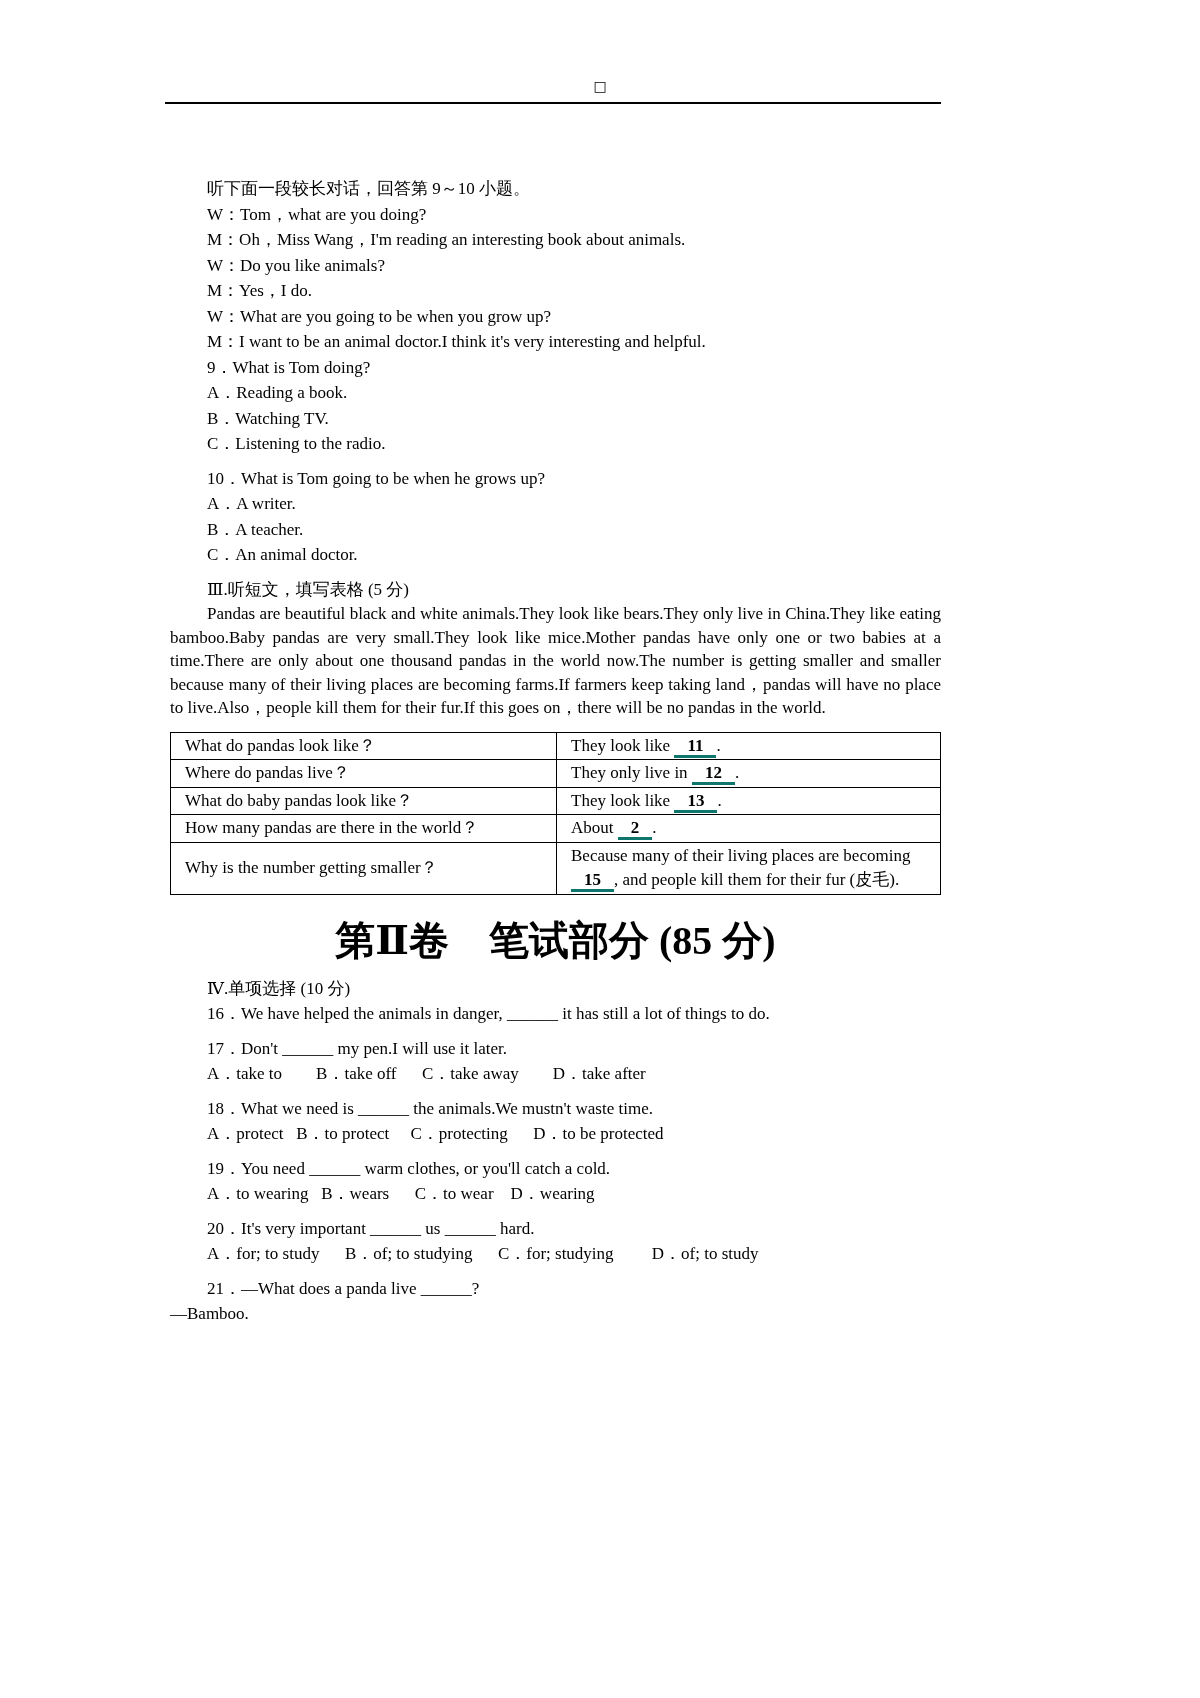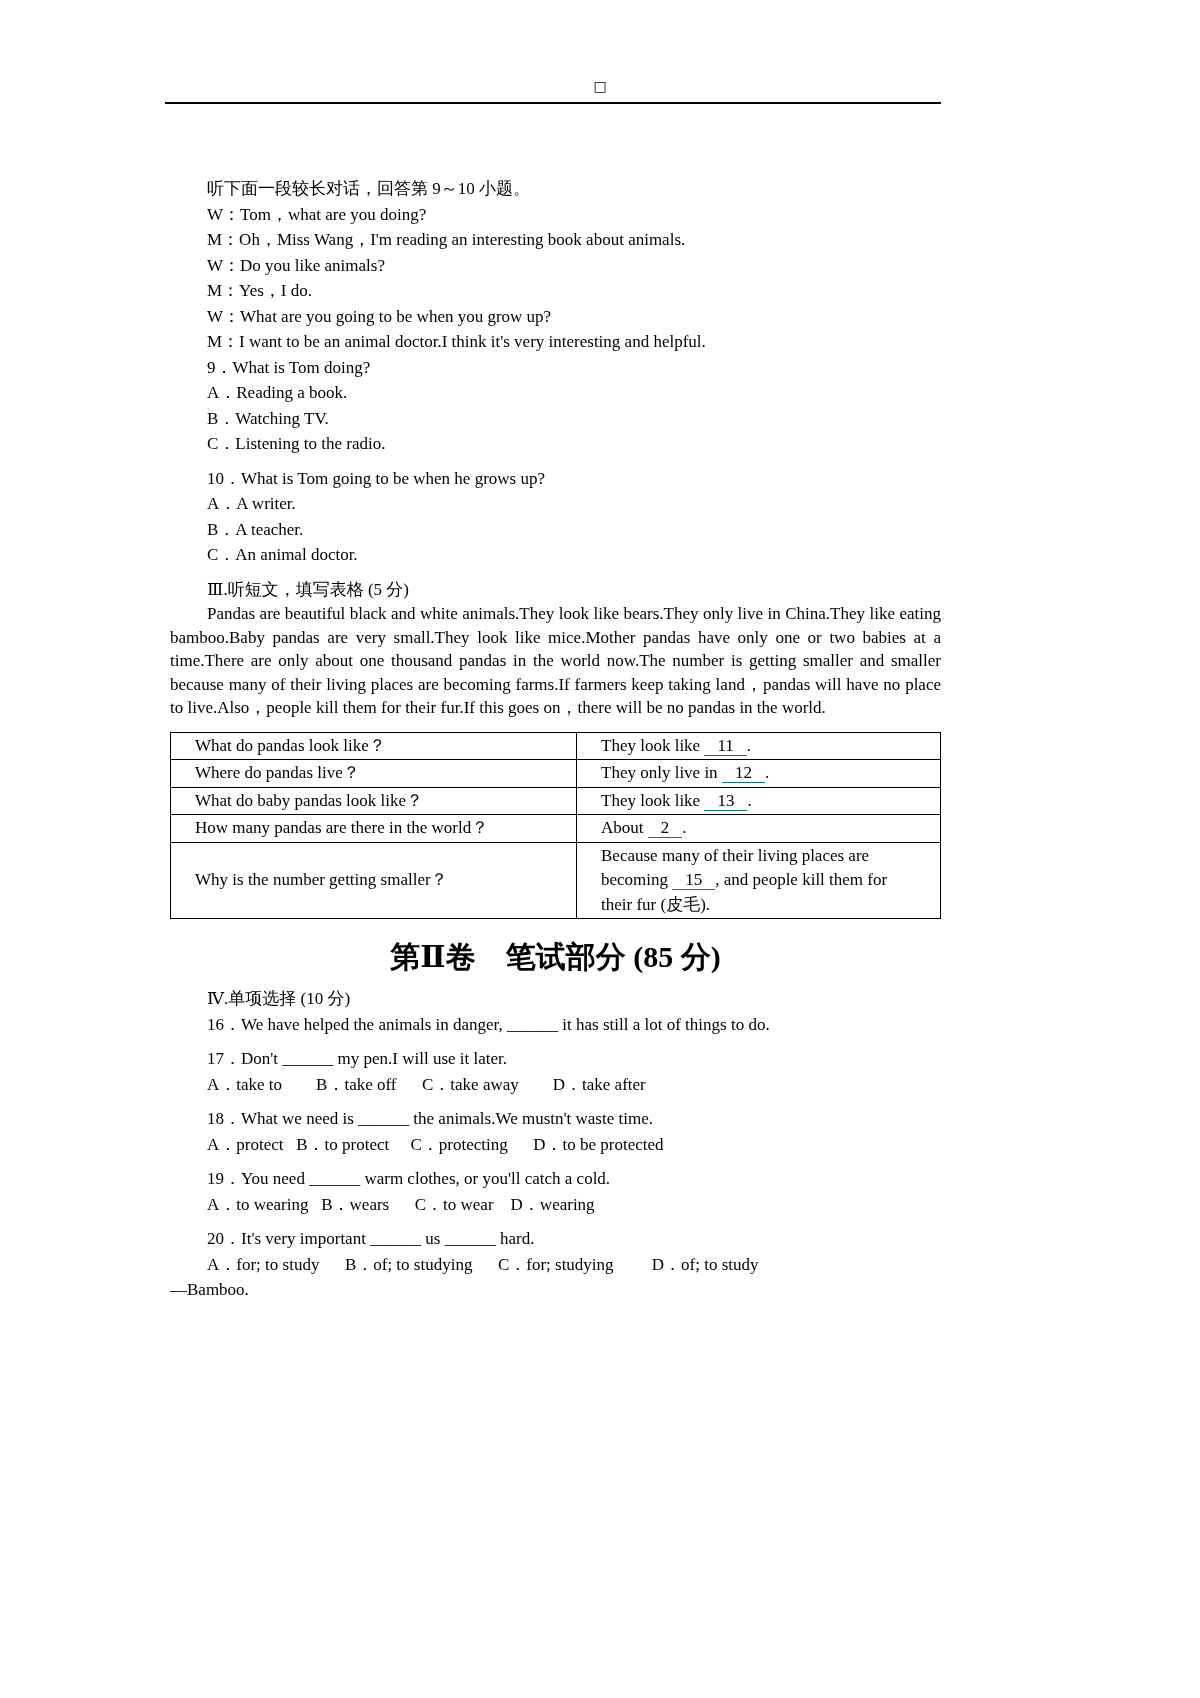--- a/index.html
+++ b/index.html
@@ -37,33 +37,34 @@
     line-height:23.5px;
   }
   table.panda-table{
     border-collapse:collapse;
     width:771px;
     margin-top:12px;
     table-layout:fixed;
   }
   table.panda-table td{
     border:1.5px solid #000;
-    padding:1px 24px;
+    padding:1px 14px;
     line-height:24.5px;
     vertical-align:middle;
   }
   td.qcol{width:357px;}
   .blank{
     display:inline-block;
-    border-bottom:1px solid #0f766e;
+    border-bottom:3px solid #0f766e;
     padding:0 13px;
     line-height:19px;
+    font-weight:bold;
   }
   .part2-title{
-    font-size:30px;
+    font-size:40px;
     font-weight:bold;
     text-align:center;
     margin:18px 0 8px 0;
   }
 </style>
 </head>
 <body>
 
 <div class="page">
 
@@ -130,16 +131,17 @@
 
     <div class="line indent gap">18．What we need is ______ the animals.We mustn't waste time.</div>
     <div class="line indent opts">A．protect   B．to protect     C．protecting      D．to be protected</div>
 
     <div class="line indent gap">19．You need ______ warm clothes, or you'll catch a cold.</div>
     <div class="line indent opts">A．to wearing   B．wears      C．to wear    D．wearing</div>
 
     <div class="line indent gap">20．It's very important ______ us ______ hard.</div>
     <div class="line indent opts">A．for; to study      B．of; to studying      C．for; studying         D．of; to study</div>
 
+    <div class="line indent gap">21．—What does a panda live ______?</div>
     <div class="line">—Bamboo.</div>
 
   </div>
 </div>
 
 </body></html>

